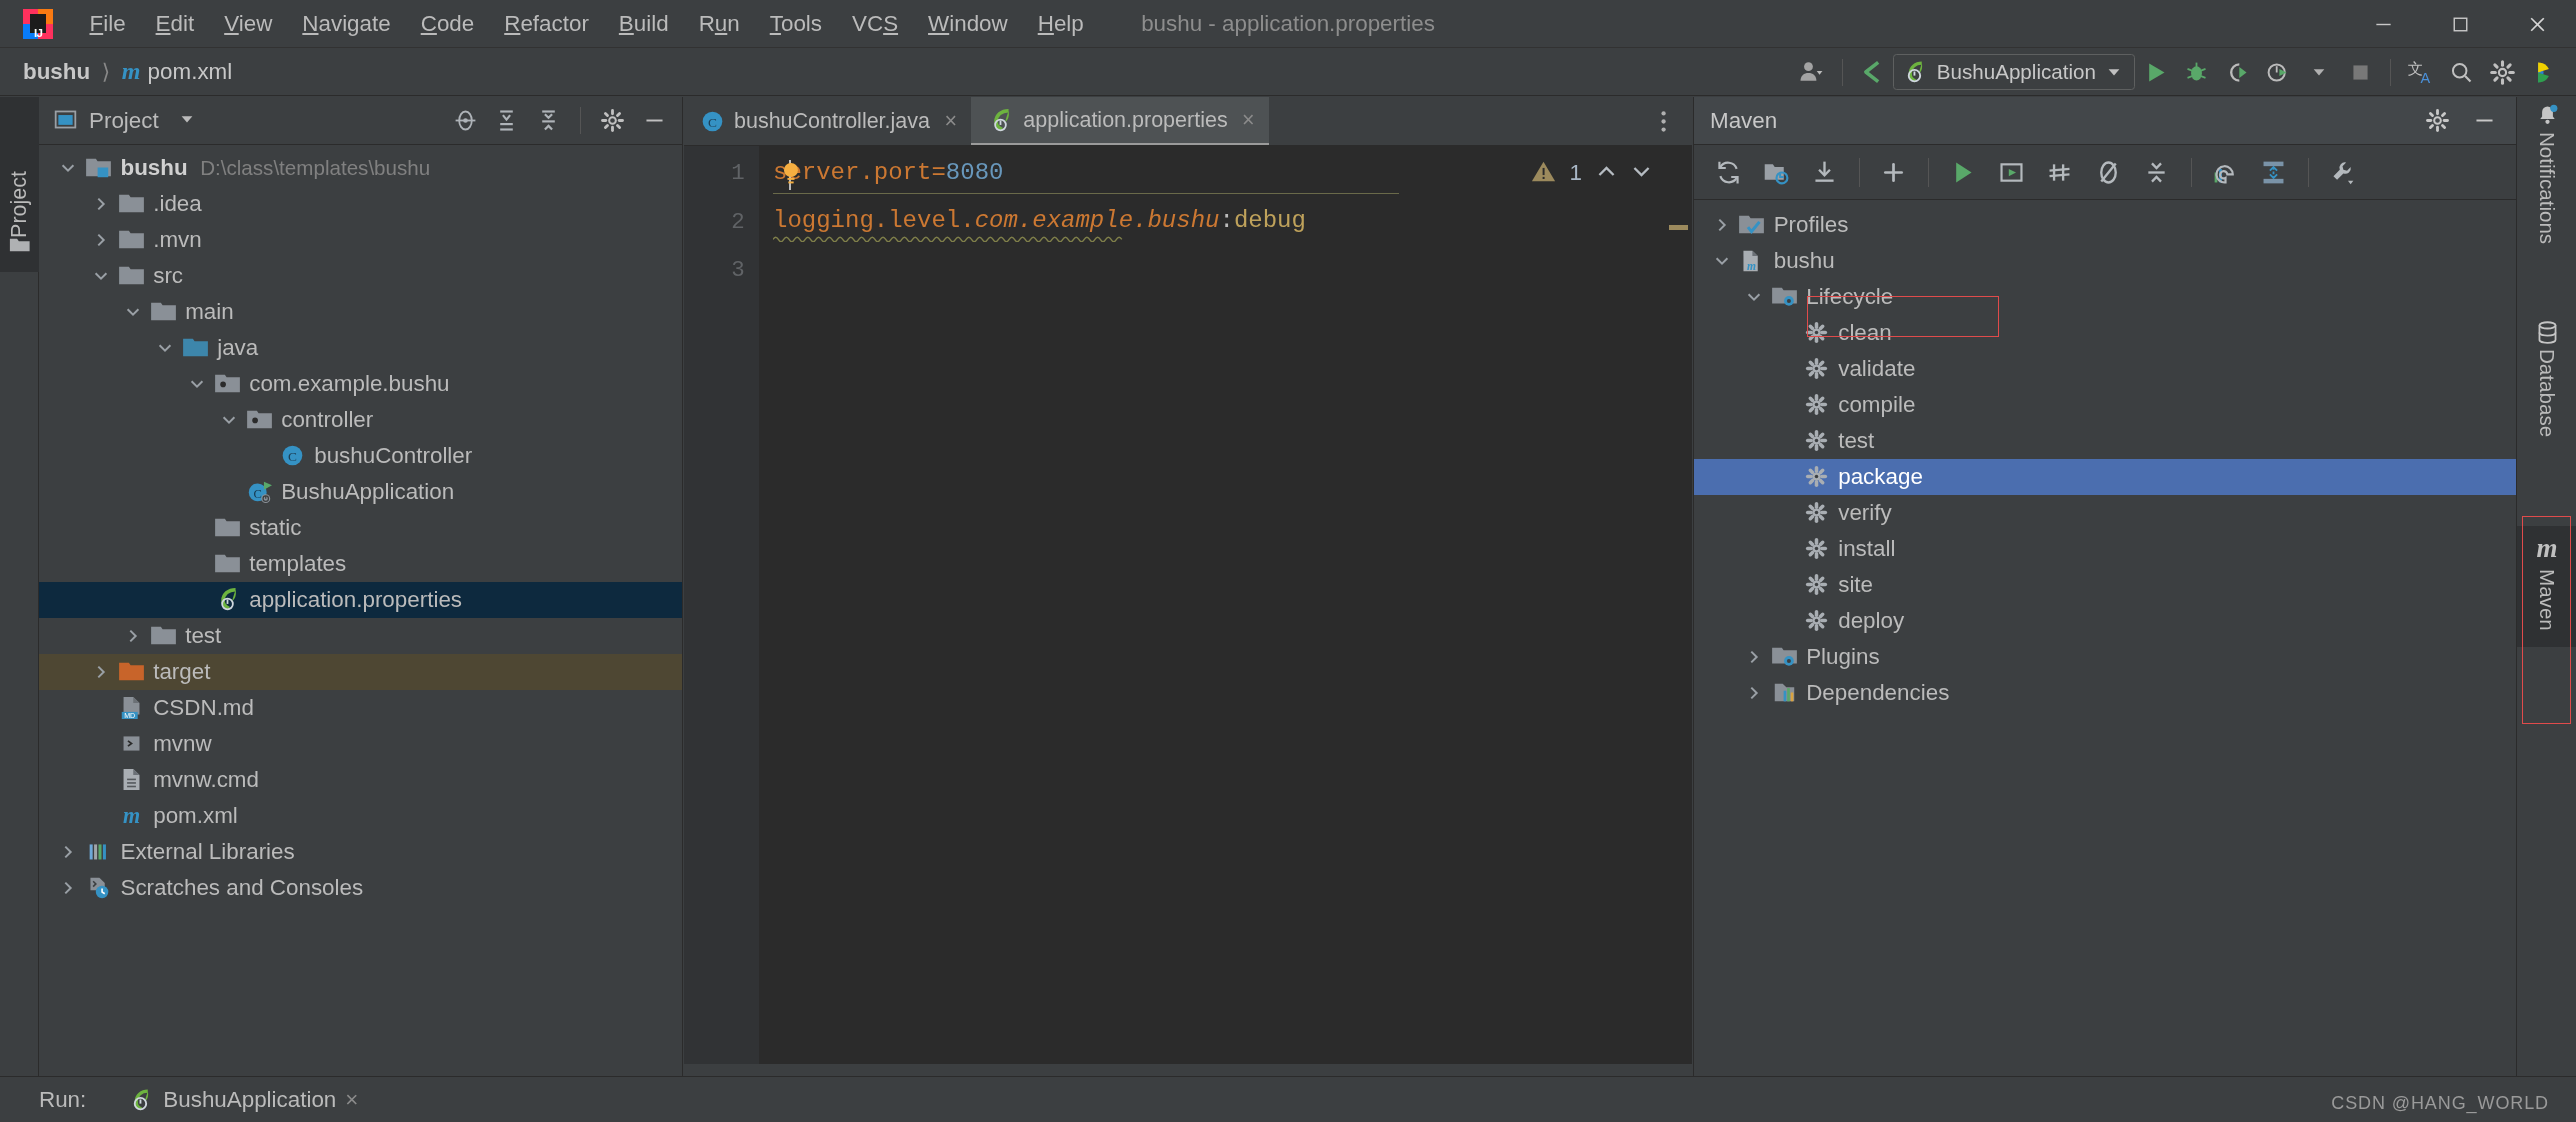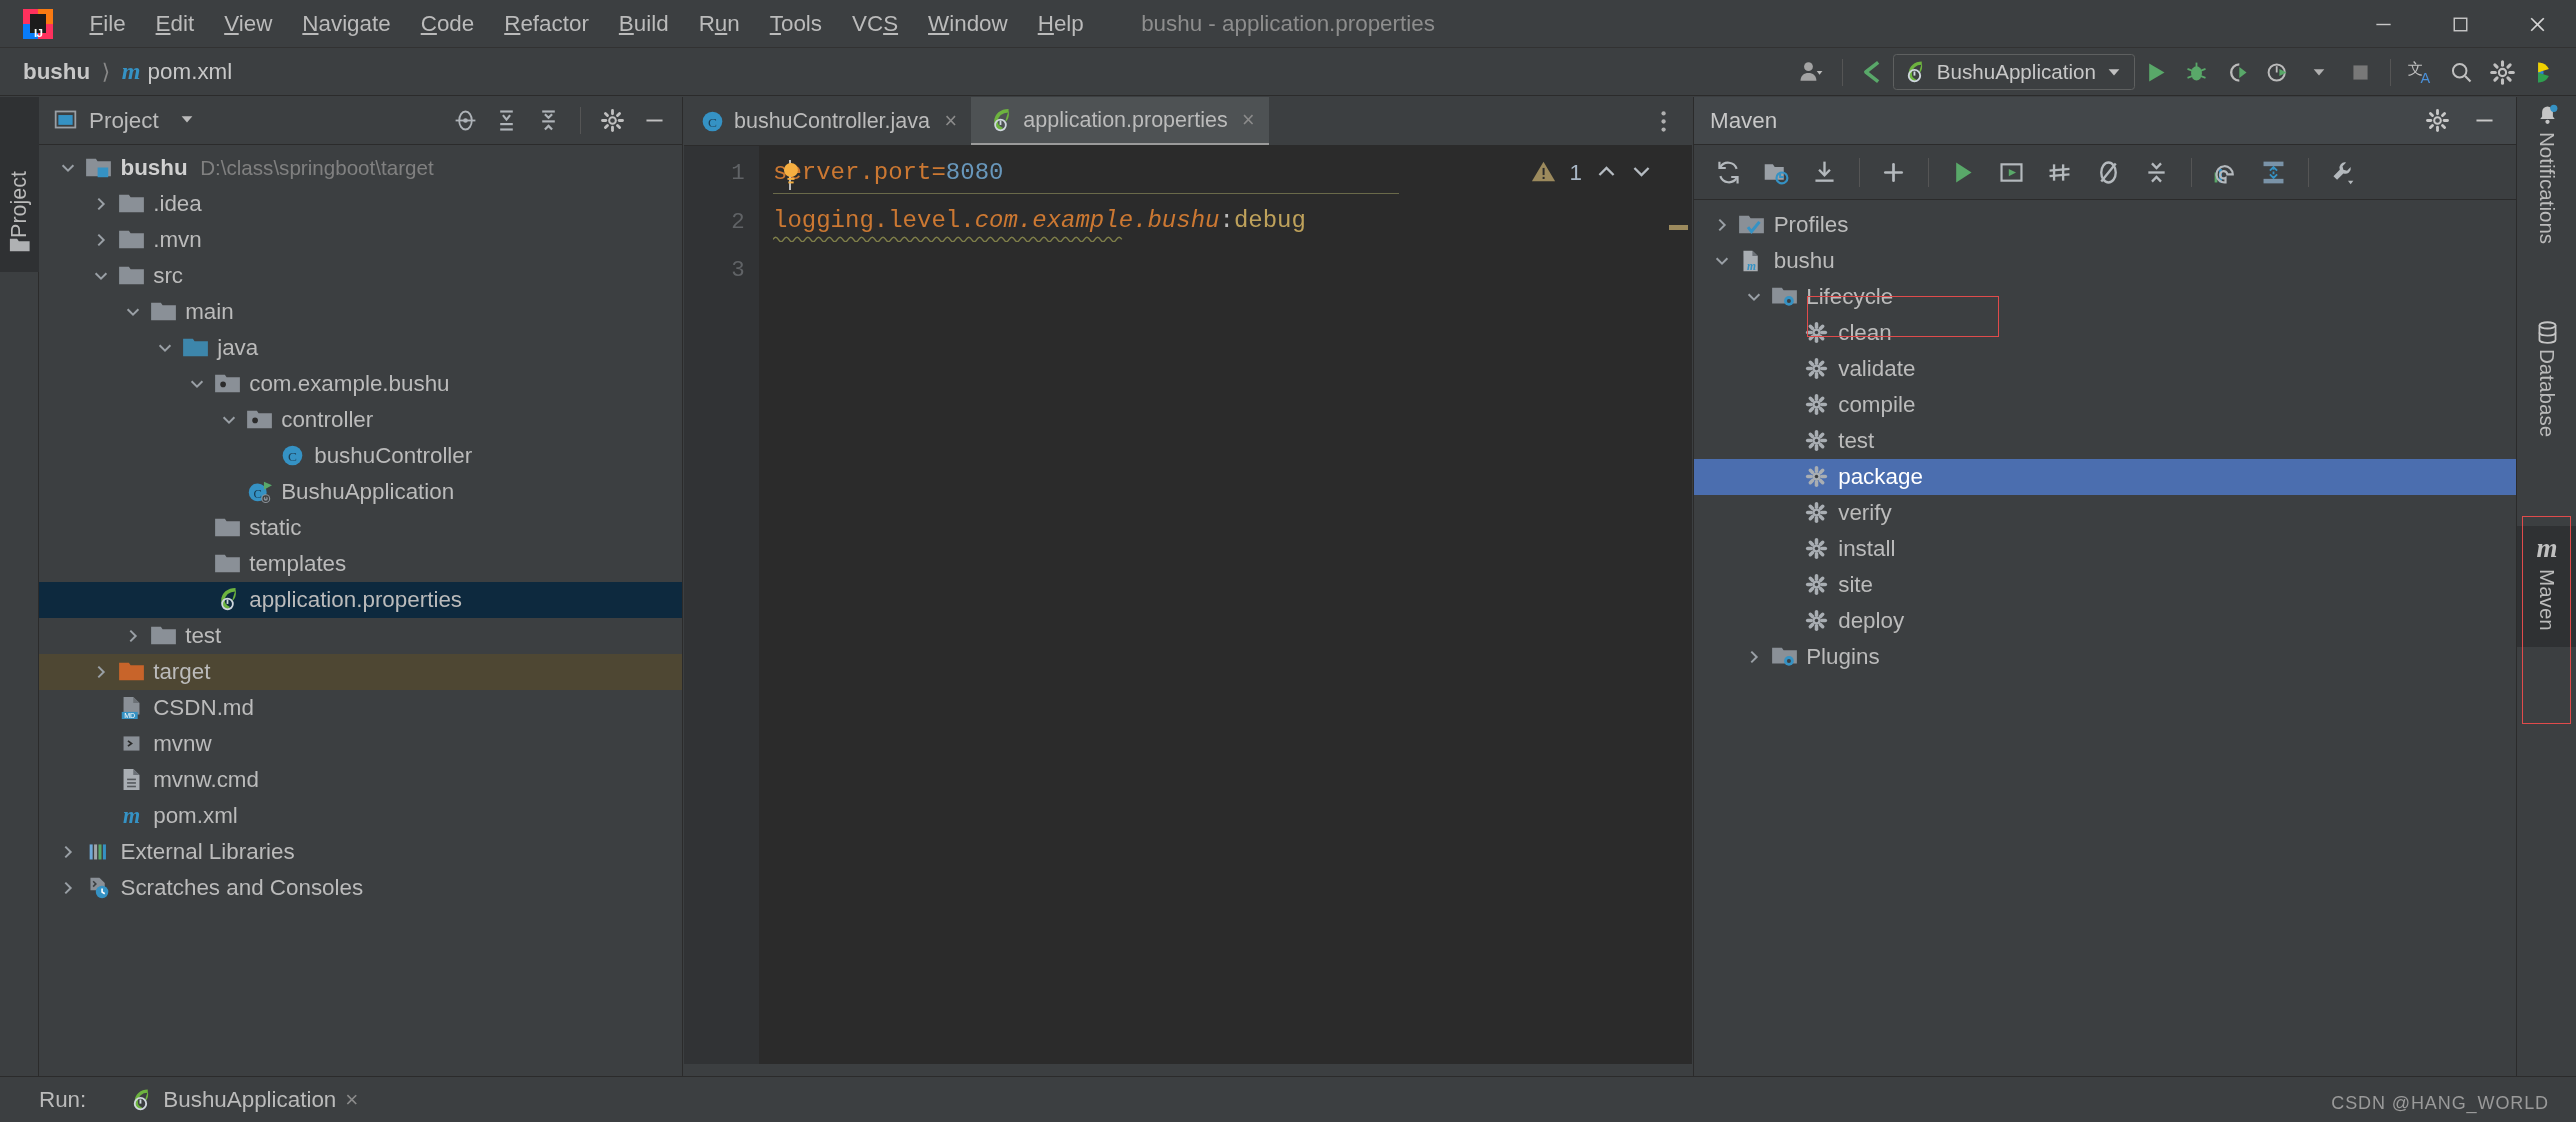--- a/index.html
+++ b/index.html
@@ -414,21 +414,21 @@
               <path d="M4 7 L10 13 L16 7" fill="none" stroke="#9aa0a6" stroke-width="2.2"></path>
             </svg>
           </span>
           <span class="ico">
             <svg width="27" height="23" viewBox="0 0 30 26">
               <path d="M1 3h11l2 3h15v17H1z" fill="#8a9097"></path>
               <rect x="14" y="13" width="12" height="11" fill="#3592c4"></rect>
             </svg>
           </span>
           <span class="lbl b">bushu</span>
-          <span class="sub">D:\class\springboot\target</span>
+          <span class="sub">D:\class\templates\bushu</span>
         </div>
         <div class="row">
           <span style="display: inline-block; width: 47px; flex: 0 0 auto;"></span>
           <span class="arrow">
             <svg width="18" height="18" viewBox="0 0 20 20">
               <path d="M7 4 L13 10 L7 16" fill="none" stroke="#9aa0a6" stroke-width="2.2"></path>
             </svg>
           </span>
           <span class="ico">
             <svg width="27" height="23" viewBox="0 0 30 26">
@@ -1234,20 +1234,37 @@
           </span>
           <span class="ico">
             <svg width="27" height="23" viewBox="0 0 30 26">
               <path d="M1 3h11l2 3h15v15H1z" fill="#8a9097"></path>
               <circle cx="20" cy="18" r="5.5" fill="#3592c4"></circle>
               <circle cx="20" cy="18" r="2.3" fill="#3c3f41"></circle>
             </svg>
           </span>
           <span class="lbl">Plugins</span>
         </div>
+        <div class="mrow">
+          <span style="display: inline-block; width: 45px; flex: 0 0 auto;"></span>
+          <span class="arrow">
+            <svg width="18" height="18" viewBox="0 0 20 20">
+              <path d="M7 4 L13 10 L7 16" fill="none" stroke="#9aa0a6" stroke-width="2.2"></path>
+            </svg>
+          </span>
+          <span class="ico">
+            <svg width="25" height="23" viewBox="0 0 28 26">
+              <path d="M3 3h9l4 4h9v16H3z" fill="#8a9097"></path>
+              <rect x="13" y="11" width="3" height="12" fill="#3592c4"></rect>
+              <rect x="17" y="8" width="3" height="15" fill="#59a869"></rect>
+              <rect x="21" y="13" width="3" height="10" fill="#d9a441"></rect>
+            </svg>
+          </span>
+          <span class="lbl">Dependencies</span>
+        </div>
       </div>
 
     <div class="redbox" style="left:113px; top:199px; width:192px; height:41px;"></div>
   </div>
 
   <div class="rightstrip">
     <div class="rs-item" style="top:5.4px;">
       <span>
         <svg width="27" height="27" viewBox="0 0 30 30">
           <path d="M15 5a6 6 0 0 1 6 6v5l2 3H7l2-3v-5a6 6 0 0 1 6-6z" fill="#c5c5c5"></path>

